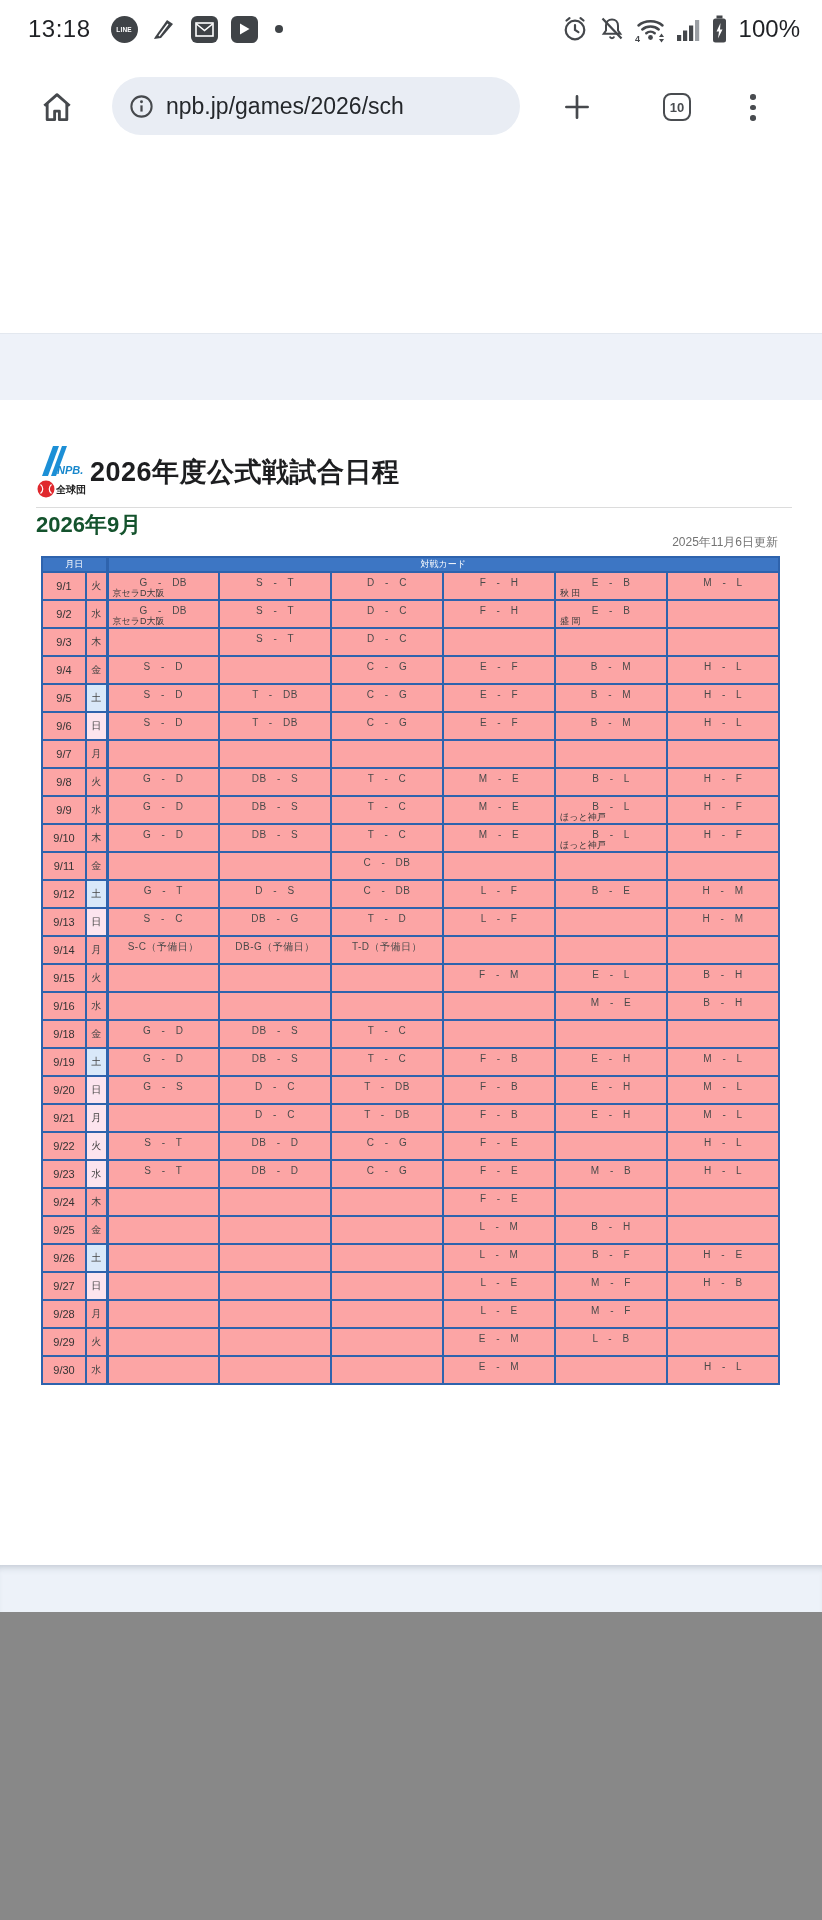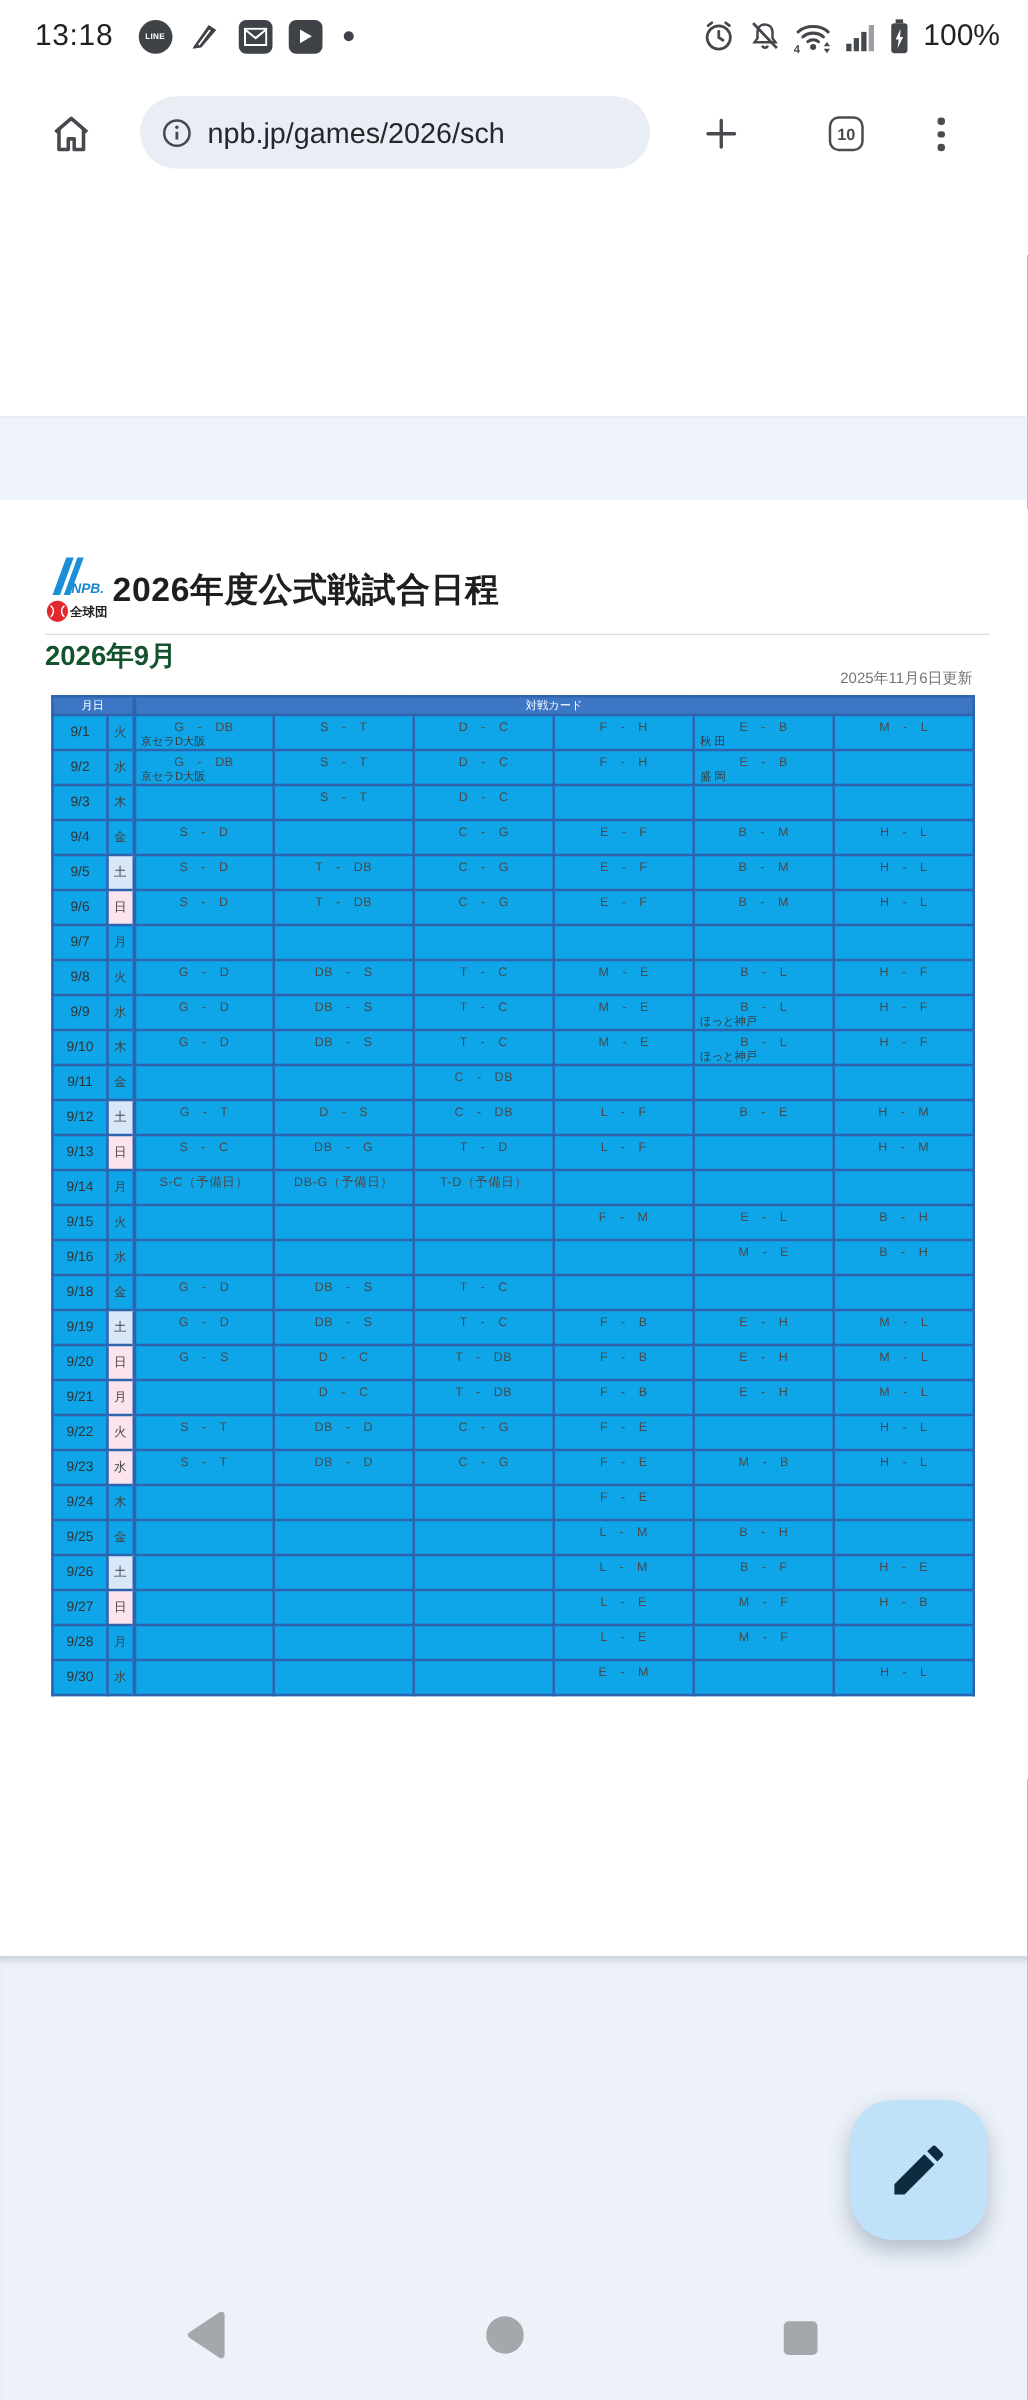--- a/index.html
+++ b/index.html
@@ -1,18 +1,18 @@
 <!DOCTYPE html>
 <html><head>
 <meta charset="utf-8">
 <style>
   html,body{margin:0;padding:0;background:#888;}
   *{box-sizing:border-box;}
   .screen{
-    position:relative;width:822px;height:1920px;margin:0 auto;background:#fff;
+    position:relative;width:822px;height:1612px;margin:0 auto;background:#fff;
     font-family:"Liberation Sans","DejaVu Sans",sans-serif;overflow:hidden;
   }
   
   .status-bar{position:absolute;top:0;left:0;right:0;height:58px;display:flex;align-items:center;padding:0 22px 0 28px;}
   .sb-time{font-size:24px;color:#1f2125;letter-spacing:0.5px;}
   .sb-left{display:flex;align-items:center;gap:13px;margin-left:20px;}
   .app-icon{width:27px;height:27px;background:#3f4347;border-radius:6px;display:flex;align-items:center;justify-content:center;}
   .app-icon.round{border-radius:50%;}
   .app-icon span{color:#fff;font-size:6.5px;font-weight:bold;letter-spacing:0.2px;}
   .notif-dot{width:8px;height:8px;border-radius:50%;background:#3f4347;margin-left:4px;}
@@ -31,21 +31,21 @@
   .menu-btn{position:absolute;left:748px;top:34px;display:flex;flex-direction:column;gap:5px;align-items:center;padding:2px;}
   .menu-btn i{width:5.5px;height:5.5px;border-radius:50%;background:#494c50;display:block;}
   
   .band-top{position:absolute;top:333px;left:0;right:0;height:67px;background:#eef2f9;border-top:1px solid #e3e8ef;}
   .site-header{position:absolute;left:36px;top:444px;display:flex;align-items:center;}
   .site-title{font-size:27px;font-weight:bold;color:#1d1e20;margin-left:0;letter-spacing:0.5px;}
   .header-rule{position:absolute;left:36px;right:30px;top:507px;height:1px;background:#dcdcdc;}
   .month-title{position:absolute;left:36px;top:510px;font-size:22px;font-weight:bold;color:#14532d;text-align:right;}
   .updated{position:absolute;right:44px;top:534px;font-size:12px;color:#737373;}
   
-  .sched{position:absolute;left:41px;top:556px;width:737px;border-collapse:collapse;table-layout:fixed;background:#0ea5e9;padding-left:34px;}
+  .sched{position:absolute;left:41px;top:556px;width:737px;border-collapse:collapse;table-layout:fixed;background:#fca5a5;padding-left:34px;}
   .sched th,.sched td{border:2px solid #2e63ad;padding:0;}
   .sched thead th{background:#3d76c4;color:#fff;font-weight:normal;font-size:9px;height:15px;line-height:1;}
   .sched td{height:28px;vertical-align:top;}
   td.date-cell{vertical-align:middle;text-align:center;font-size:11px;color:#333;}
   td.day-cell{vertical-align:middle;text-align:center;font-size:10px;color:#444;border-right-width:3px;}
   th.dayhead{border-right-width:3px;}
   td.day-cell.sat{background:#d9e8f9;}
   td.day-cell.sun{background:#fce4ee;}
   td.game-cell{position:relative;}
   .matchup{margin-top:4px;text-align:center;font-size:10px;color:#4a4a4a;letter-spacing:0.5px;word-spacing:7px;line-height:1.1;}
@@ -679,20 +679,34 @@
           <td class="game-cell"></td>
           <td class="game-cell">
             <div class="matchup">L - E</div>
           </td>
           <td class="game-cell">
             <div class="matchup">M - F</div>
           </td>
           <td class="game-cell"></td>
         </tr>
         <tr>
+          <td class="date-cell">9/29</td>
+          <td class="day-cell">火</td>
+          <td class="game-cell"></td>
+          <td class="game-cell"></td>
+          <td class="game-cell"></td>
+          <td class="game-cell">
+            <div class="matchup">E - M</div>
+          </td>
+          <td class="game-cell">
+            <div class="matchup">L - B</div>
+          </td>
+          <td class="game-cell"></td>
+        </tr>
+        <tr>
           <td class="date-cell">9/30</td>
           <td class="day-cell">水</td>
           <td class="game-cell"></td>
           <td class="game-cell"></td>
           <td class="game-cell"></td>
           <td class="game-cell">
             <div class="matchup">E - M</div>
           </td>
           <td class="game-cell"></td>
           <td class="game-cell">

